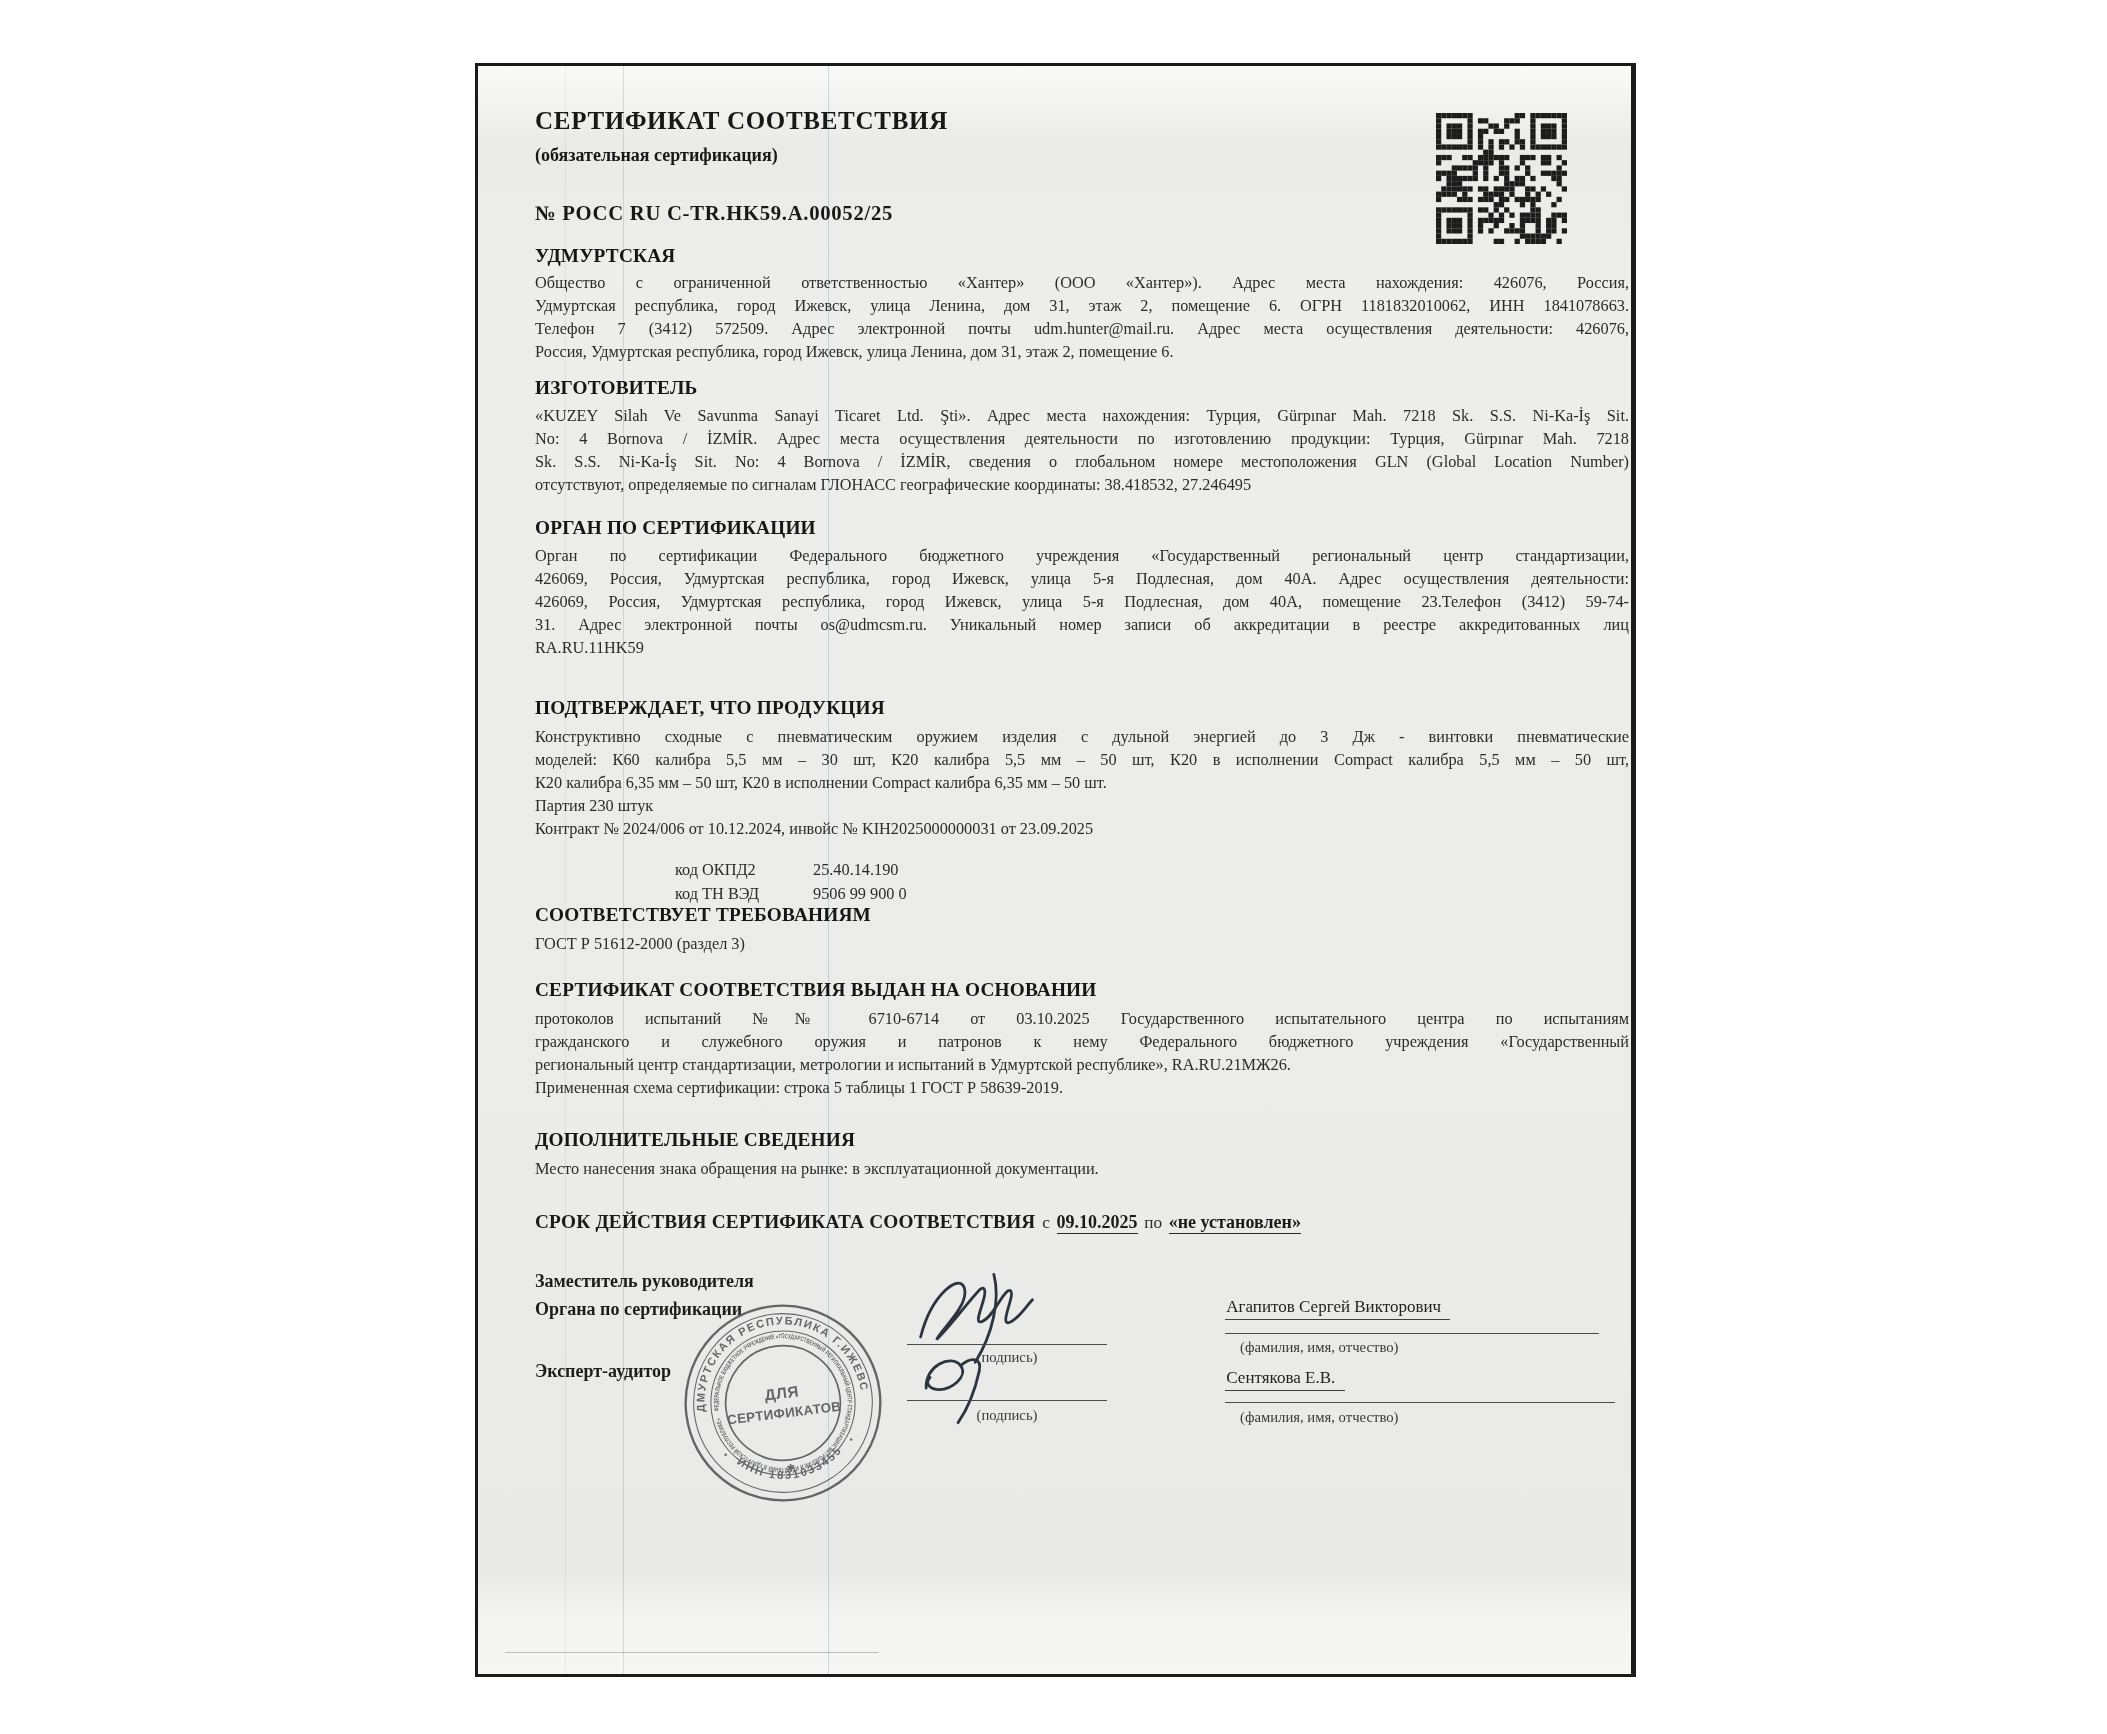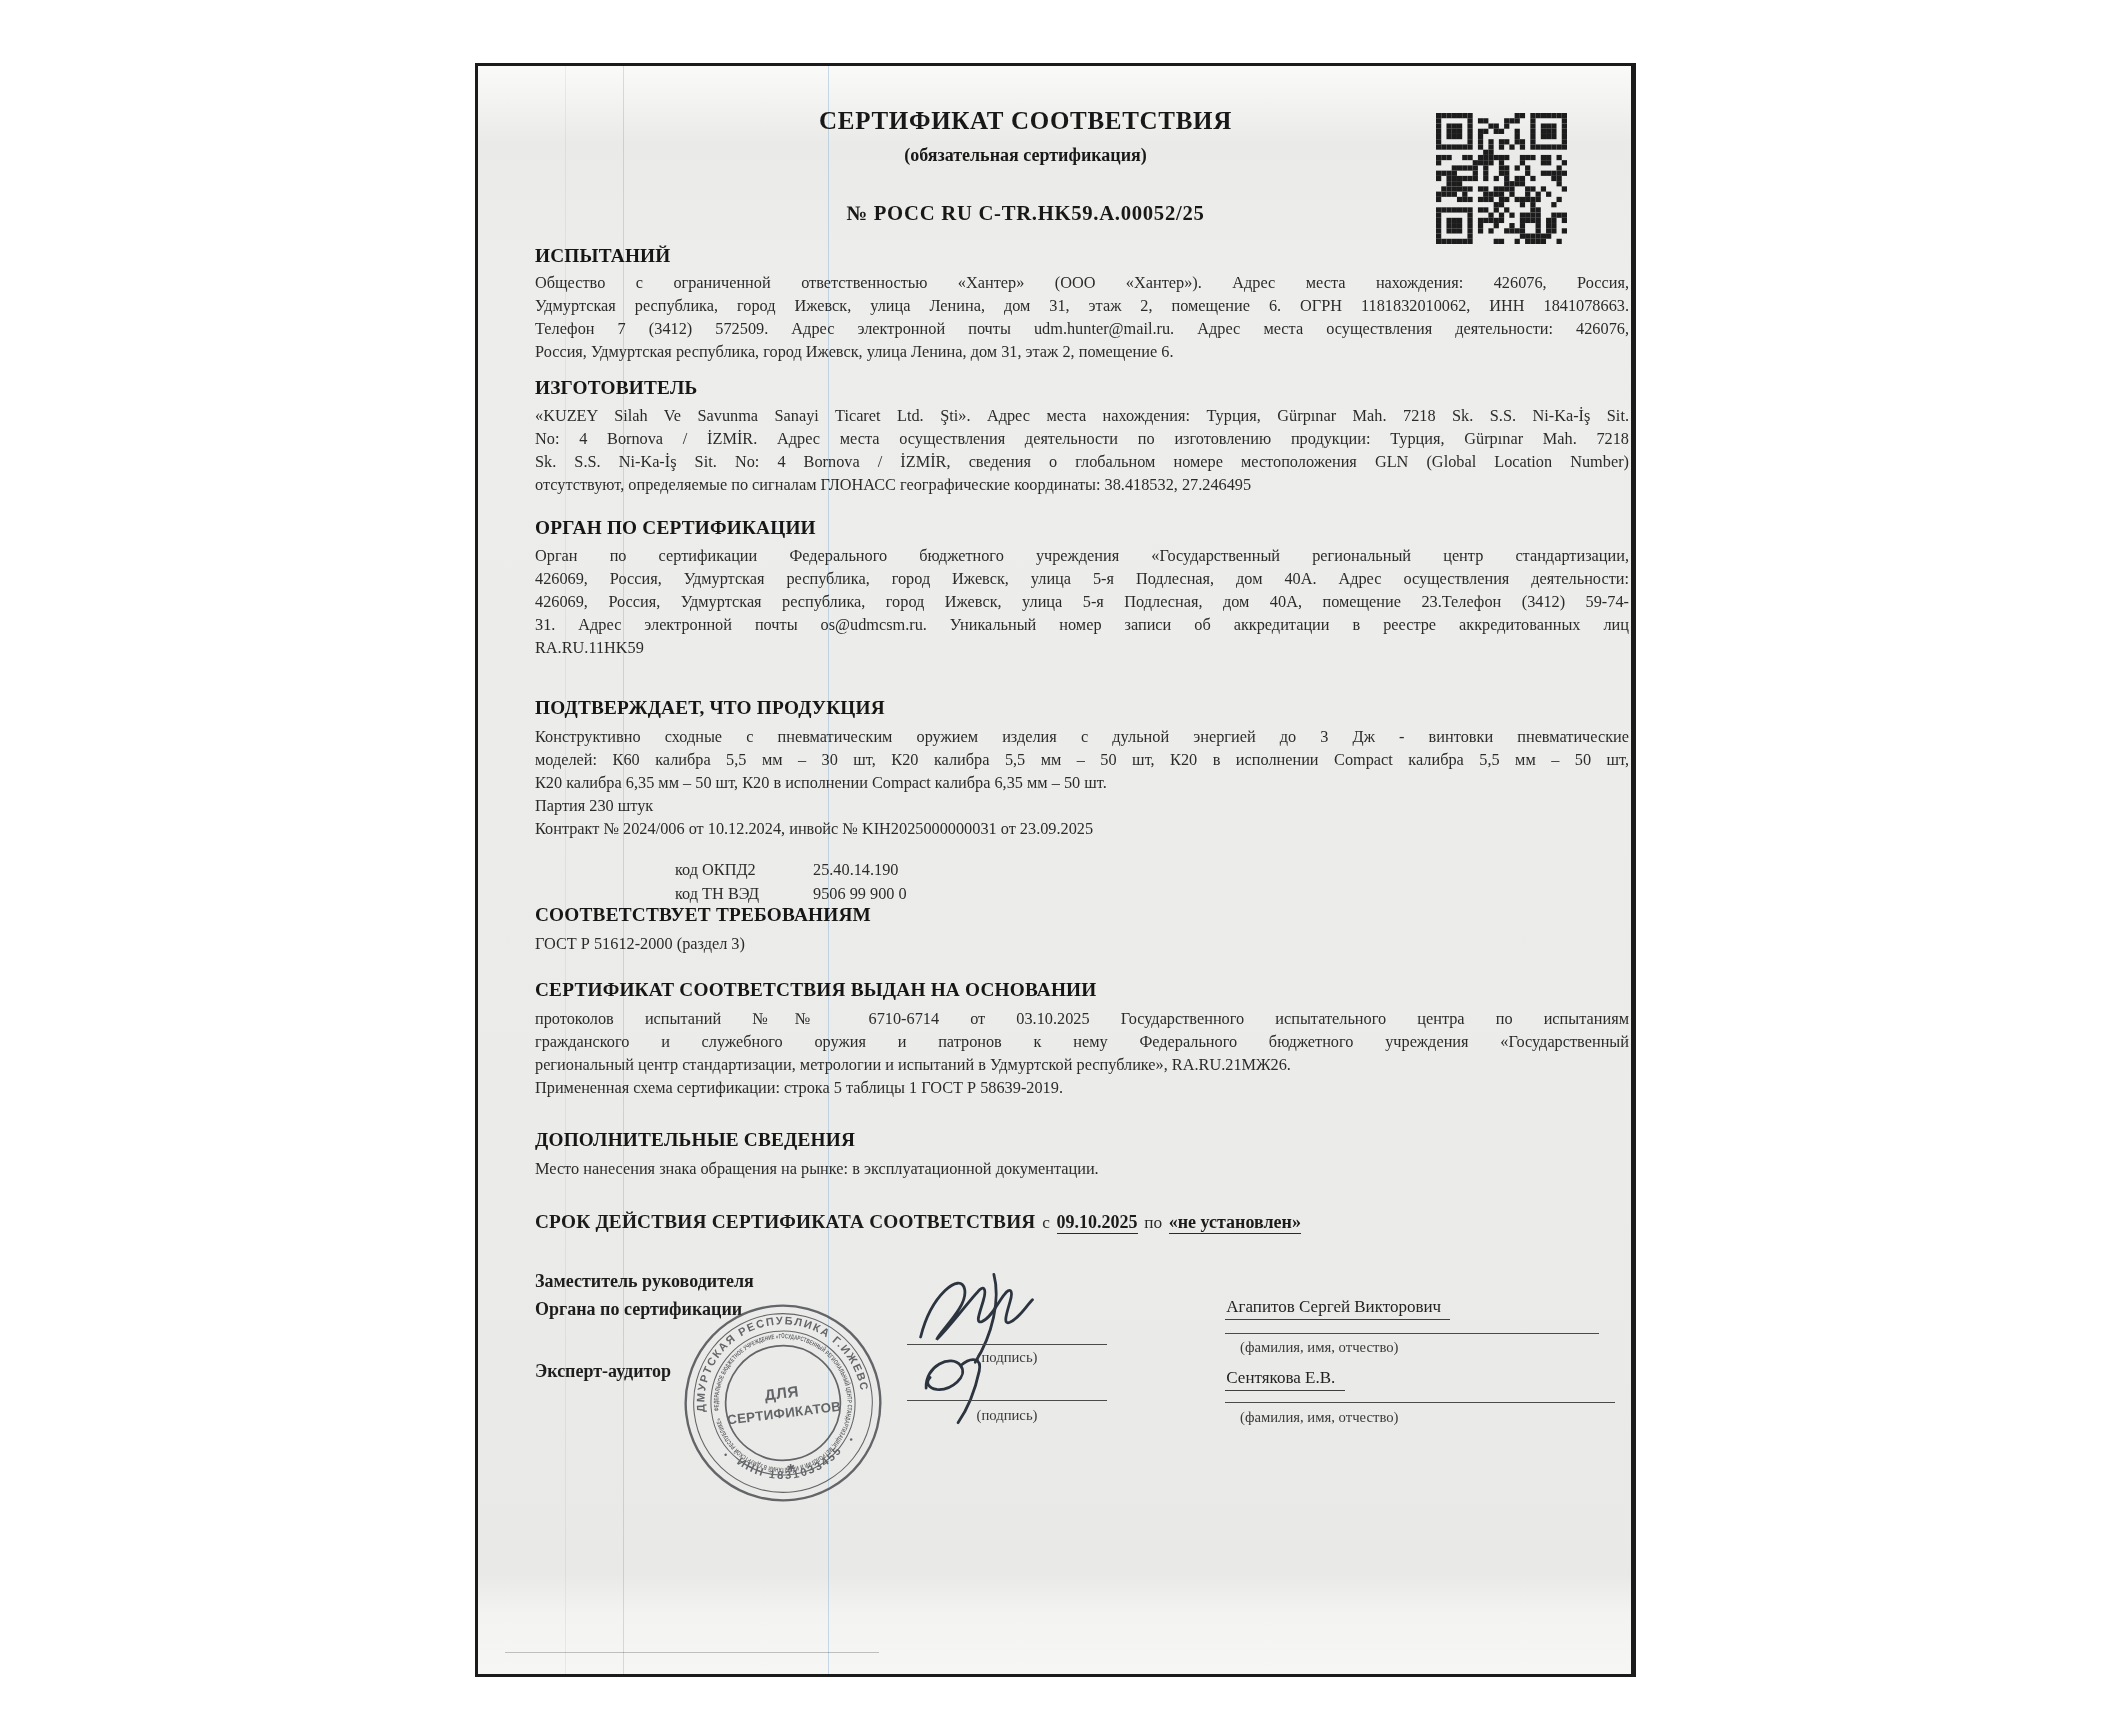--- a/index.html
+++ b/index.html
@@ -8,21 +8,21 @@
   .page{position:absolute;left:475px;top:63px;width:1161px;height:1614px;box-sizing:border-box;
         border:3.3px solid #1b1b1b;border-right-width:5.3px;
         background:linear-gradient(180deg,#fafaf8 0px,#f4f4f2 30px,#eaeae8 77px,#ededeb 200px,
                    #ebebe9 1134px,#e9e9e7 1508px,#f3f3f1 1548px,#f6f6f5 100%);}
   .page *{position:absolute;}
   .scanline{top:0;height:100%;width:1.3px;pointer-events:none;}
   .sl-a{left:87px;background:rgba(60,60,60,.07);}
   .sl-b{left:145px;background:rgba(60,60,60,.16);}
   .sl-c{left:350px;background:rgba(125,170,210,.40);}
   .sl-d{left:27px;top:1586px;height:1.3px;width:374px;background:rgba(0,0,0,.22);}
-  .hdr{left:57px;width:981px;text-align:center;color:#181818;}
+  .hdr{left:57px;width:981px;color:#181818;}
   .t1{top:41px;font-size:25px;font-weight:bold;letter-spacing:0.7px;}
   .t2{top:79px;font-size:18px;font-weight:bold;}
   .t3{top:136px;font-size:20.7px;font-weight:bold;letter-spacing:0.7px;}
   .h{left:57px;width:1094px;font-size:19.3px;font-weight:bold;color:#161616;letter-spacing:0.2px;}
   .para{left:57px;width:1094px;font-size:16.3px;color:#2b2b2b;line-height:23px;}
   .para .tl{position:static;display:block;}
   .j{text-align:justify;text-align-last:justify;}
   .l{text-align:left;}
   .coderow{font-size:16.3px;color:#2b2b2b;margin-top:19px;}
   .clabel{left:197px;width:133px;}
@@ -366,21 +366,21 @@
           <rect x="86.24" y="188.16" width="7.84" height="7.84" fill="#1c1c1c"></rect>
           <rect x="94.08" y="188.16" width="7.84" height="7.84" fill="#1c1c1c"></rect>
           <rect x="117.60" y="188.16" width="7.84" height="7.84" fill="#1c1c1c"></rect>
           <rect x="133.28" y="188.16" width="7.84" height="7.84" fill="#1c1c1c"></rect>
           <rect x="141.12" y="188.16" width="7.84" height="7.84" fill="#1c1c1c"></rect>
           <rect x="148.96" y="188.16" width="7.84" height="7.84" fill="#1c1c1c"></rect>
           <rect x="156.80" y="188.16" width="7.84" height="7.84" fill="#1c1c1c"></rect>
           <rect x="180.32" y="188.16" width="7.84" height="7.84" fill="#1c1c1c"></rect>
         </svg></div>
 
-    <div class="h" style="top:179px">ИСПЫТАНИЙ</div>
+    <div class="h" style="top:179px">УДМУРТСКАЯ</div>
     <div class="para" style="top:205px">
       <div class="tl j">Общество с ограниченной ответственностью «Хантер» (ООО «Хантер»). Адрес места нахождения: 426076, Россия,</div>
       <div class="tl j">Удмуртская республика, город Ижевск, улица Ленина, дом 31, этаж 2, помещение 6. ОГРН 1181832010062, ИНН 1841078663.</div>
       <div class="tl j">Телефон 7 (3412) 572509. Адрес электронной почты udm.hunter@mail.ru. Адрес места осуществления деятельности: 426076,</div>
       <div class="tl l">Россия, Удмуртская республика, город Ижевск, улица Ленина, дом 31, этаж 2, помещение 6.</div>
     </div>
 
     <div class="h" style="top:311px">ИЗГОТОВИТЕЛЬ</div>
     <div class="para" style="top:338px">
       <div class="tl j">«KUZEY Silah Ve Savunma Sanayi Ticaret Ltd. Şti». Адрес места нахождения: Турция, Gürpınar Mah. 7218 Sk. S.S. Ni-Ka-İş Sit.</div>

